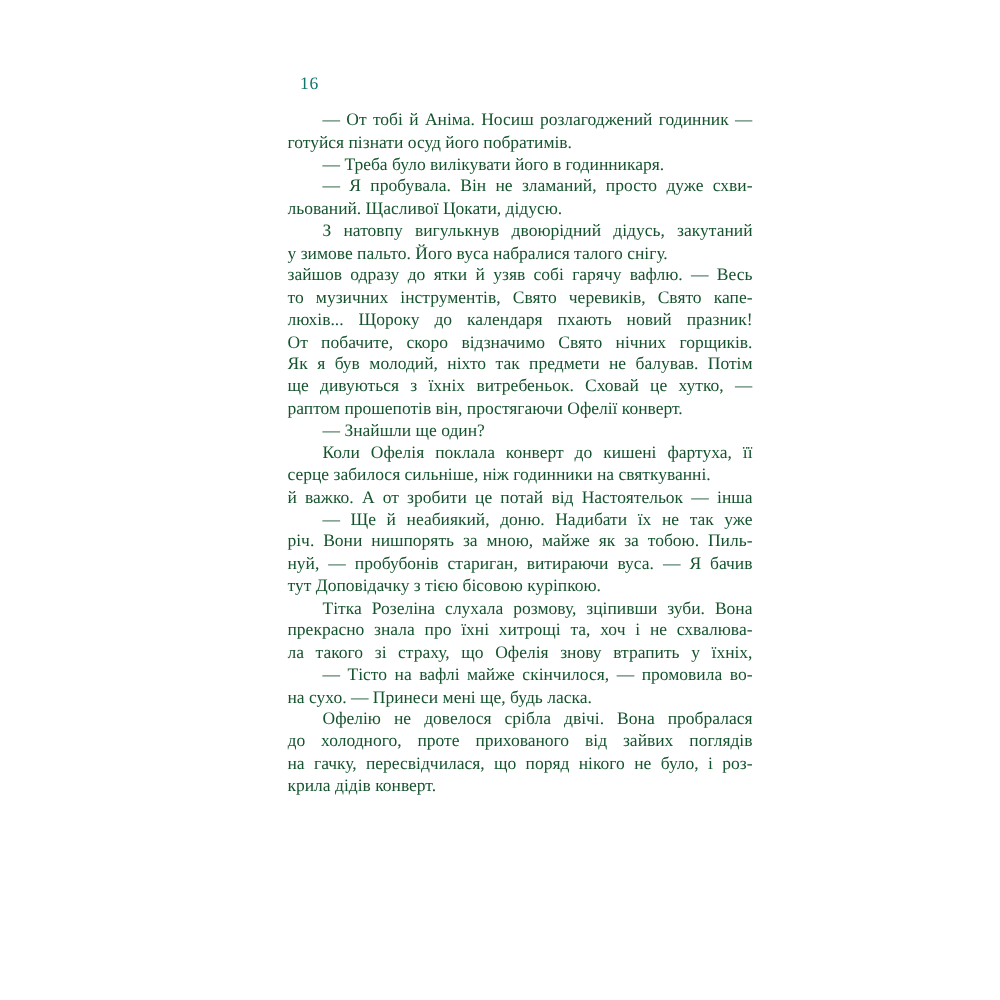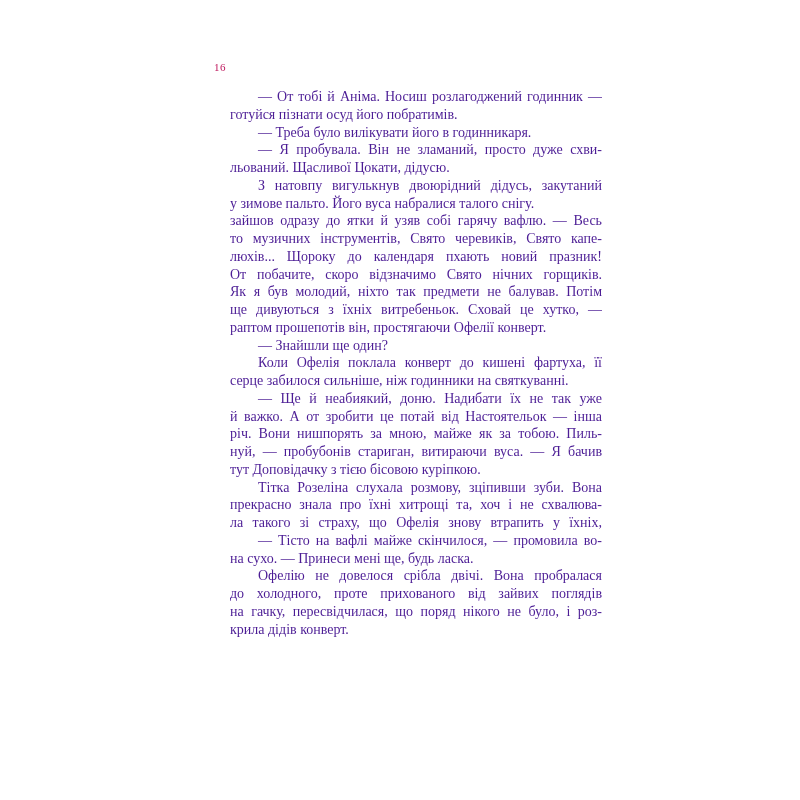--- a/index.html
+++ b/index.html
@@ -14,35 +14,35 @@
     position: relative;
     overflow: hidden;
   }
   .book-page {
     position: absolute;
     inset: 0;
     background: #ffffff;
   }
   .page-number {
     position: absolute;
-    left: 214px;
+    left: 240px;
     top: 60px;
-    font-size: 11px;
+    font-size: 14px;
     line-height: 15px;
-    color: #be185d;
+    color: #0f766e;
     letter-spacing: 0.5px;
   }
   .text-block {
     position: absolute;
     left: 230px;
     top: 88px;
     width: 372px;
     font-size: 14px;
     line-height: 17.75px;
-    color: #4c1d95;
+    color: #14532d;
   }
   .para {
     margin: 0;
     padding: 0;
   }
   .line {
     text-align: justify;
     text-align-last: justify;
     height: 17.75px;
     overflow: hidden;
@@ -86,22 +86,22 @@
         <div class="line last">раптом прошепотів він, простягаючи Офелії конверт.</div>
       </div>
       <div class="para">
         <div class="line first last">— Знайшли ще один?</div>
       </div>
       <div class="para">
         <div class="line first">Коли Офелія поклала конверт до кишені фартуха, її</div>
         <div class="line last">серце забилося сильніше, ніж годинники на святкуванні.</div>
       </div>
       <div class="para">
+        <div class="line">й важко. А от зробити це потай від Настоятельок — інша</div>
         <div class="line first">— Ще й неабиякий, доню. Надибати їх не так уже</div>
-        <div class="line">й важко. А от зробити це потай від Настоятельок — інша</div>
         <div class="line">річ. Вони нишпорять за мною, майже як за тобою. Пиль-</div>
         <div class="line">нуй, — пробубонів стариган, витираючи вуса. — Я бачив</div>
         <div class="line last">тут Доповідачку з тією бісовою куріпкою.</div>
       </div>
       <div class="para">
         <div class="line first">Тітка Розеліна слухала розмову, зціпивши зуби. Вона</div>
         <div class="line">прекрасно знала про їхні хитрощі та, хоч і не схвалюва-</div>
         <div class="line">ла такого зі страху, що Офелія знову втрапить у їхніх,</div>
       </div>
       <div class="para">

